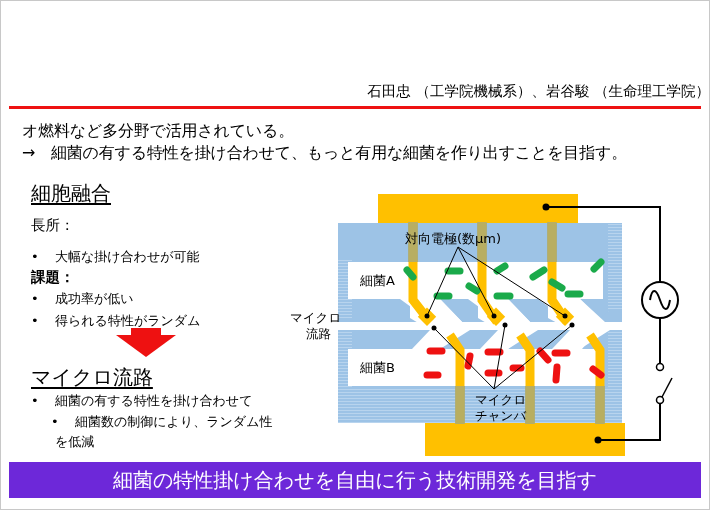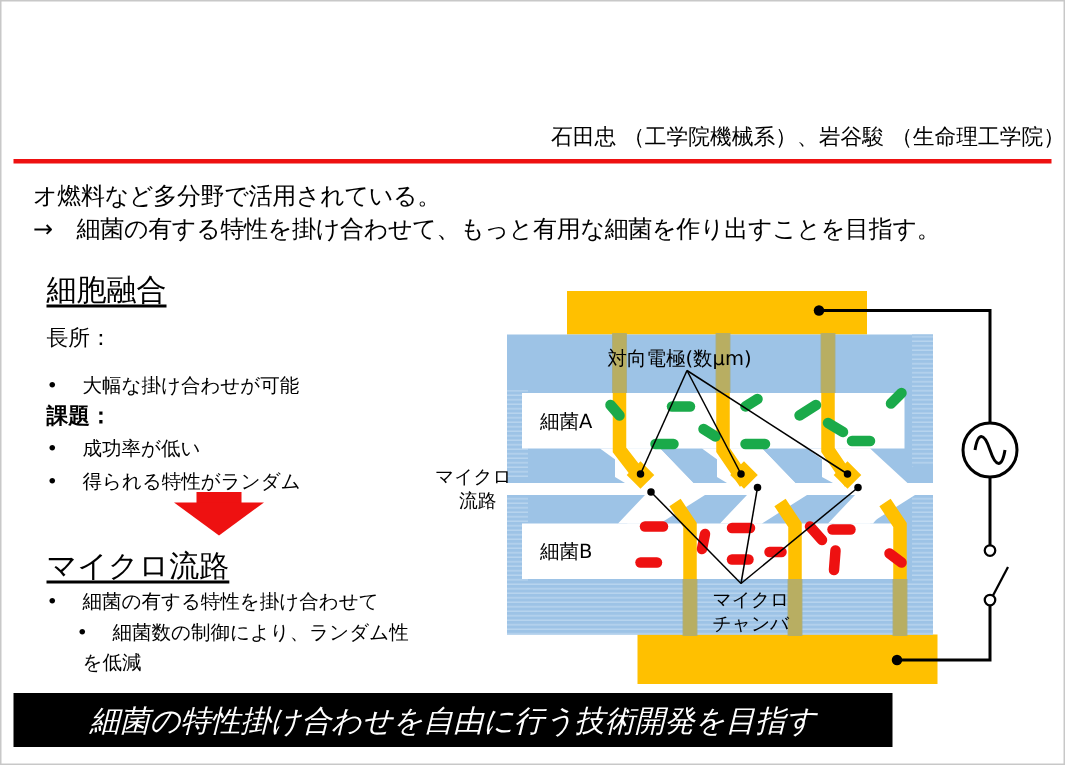--- a/index.html
+++ b/index.html
@@ -10,22 +10,22 @@
   .authors { position:absolute; left:0; width:710px; top:82px; text-align:right; font-size:14.5px; white-space:nowrap; }
   .rule { position:absolute; left:9px; top:106px; width:692px; height:3px; background:#ee1111; }
   .intro { position:absolute; left:22px; top:120px; font-size:16px; line-height:22px; white-space:nowrap; letter-spacing:-0.2px; }
   .sec-title { position:absolute; font-size:20px; text-decoration:underline; text-underline-offset:3px; white-space:nowrap; }
   .lbl { position:absolute; font-size:14.5px; white-space:nowrap; }
   .bullet { position:absolute; font-size:13px; white-space:nowrap; }
   .bullet .dot { display:inline-block; width:24px; }
   .down-arrow { position:absolute; left:116px; top:335px; width:0; height:0;
                 border-left:30px solid transparent; border-right:30px solid transparent; border-top:22px solid #ee1111; }
   .down-arrow-stem { position:absolute; left:131px; top:328px; width:30px; height:8px; background:#ee1111; }
-  .banner { position:absolute; left:9px; top:462px; width:586px; height:36px; background:#000000; color:#fff;
-            font-size:20px; line-height:36px; text-align:center; white-space:nowrap;font-style:italic; }
+  .banner { position:absolute; left:9px; top:462px; width:692px; height:36px; background:#6d28d9; color:#fff;
+            font-size:20px; line-height:36px; text-align:center; white-space:nowrap; }
   svg.diagram { position:absolute; left:0; top:0; }
   .dtext { font-family:"DejaVu Sans","Liberation Sans",sans-serif; }
 </style>
 </head>
 <body>
 
 <div class="frame"></div>
 
 <div class="title">
 </div>

